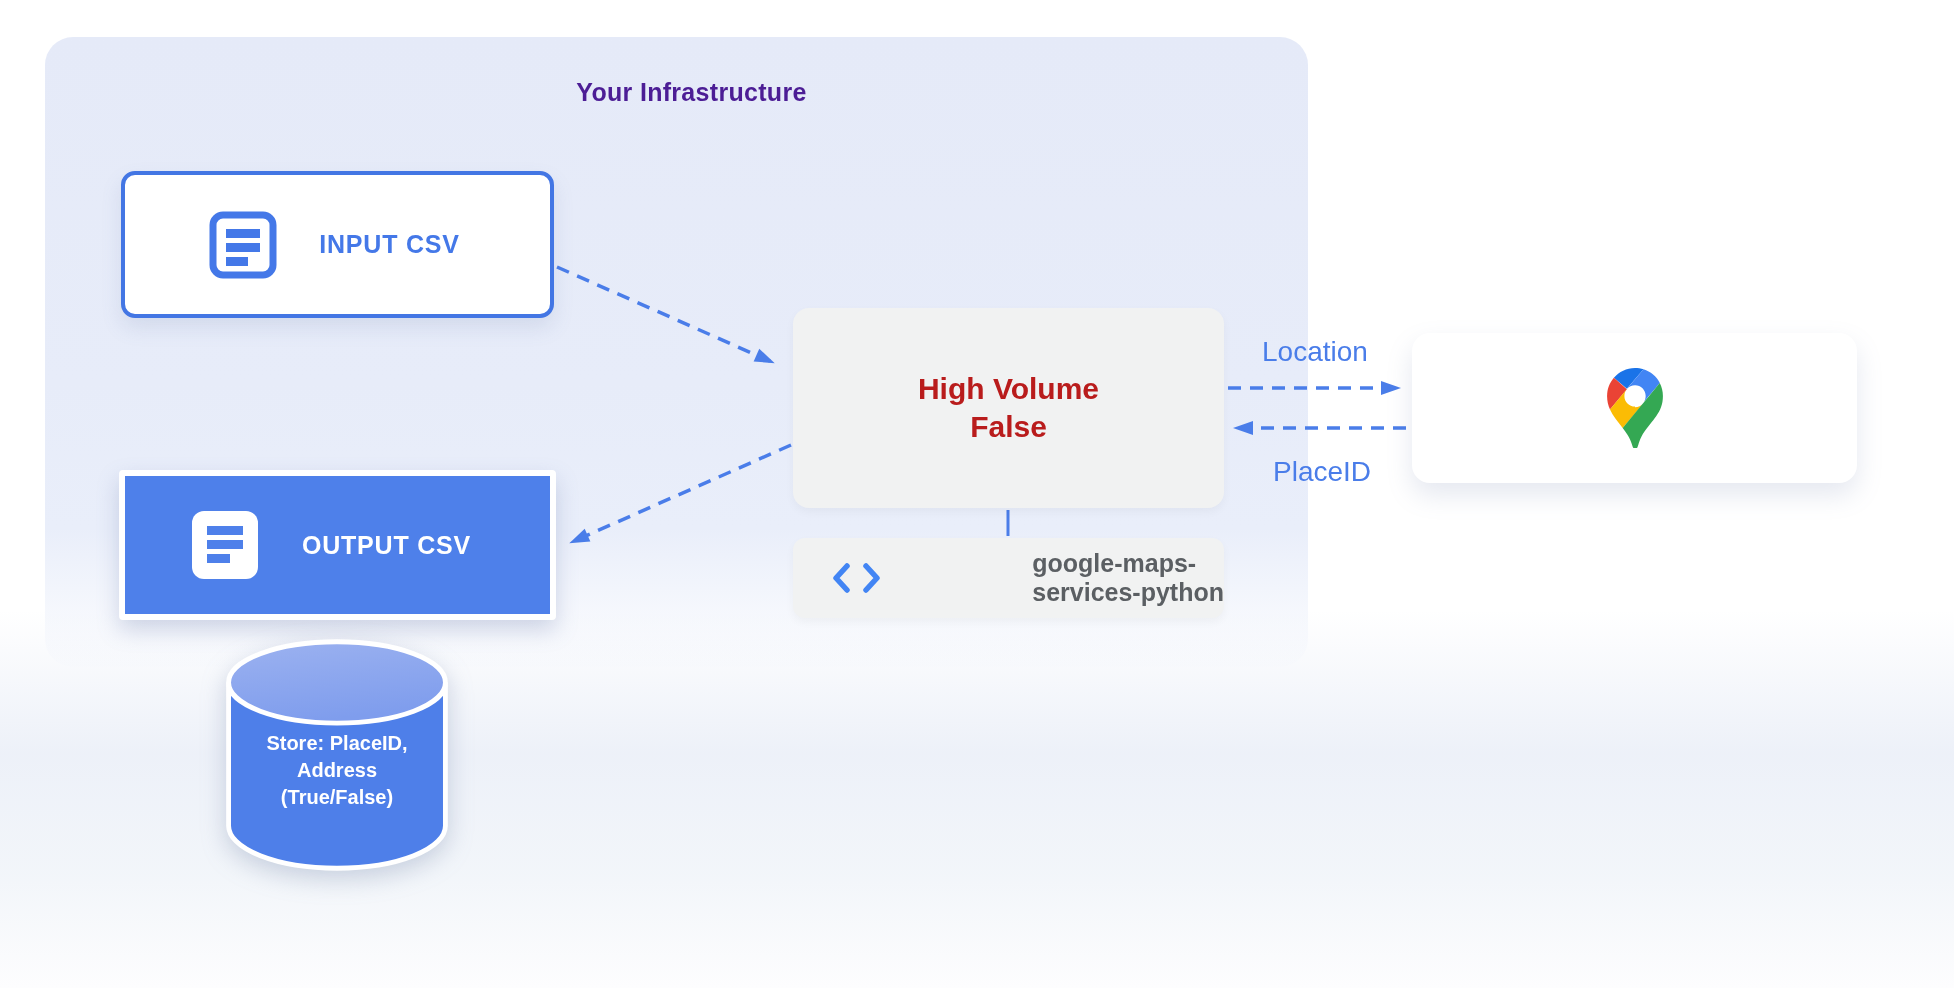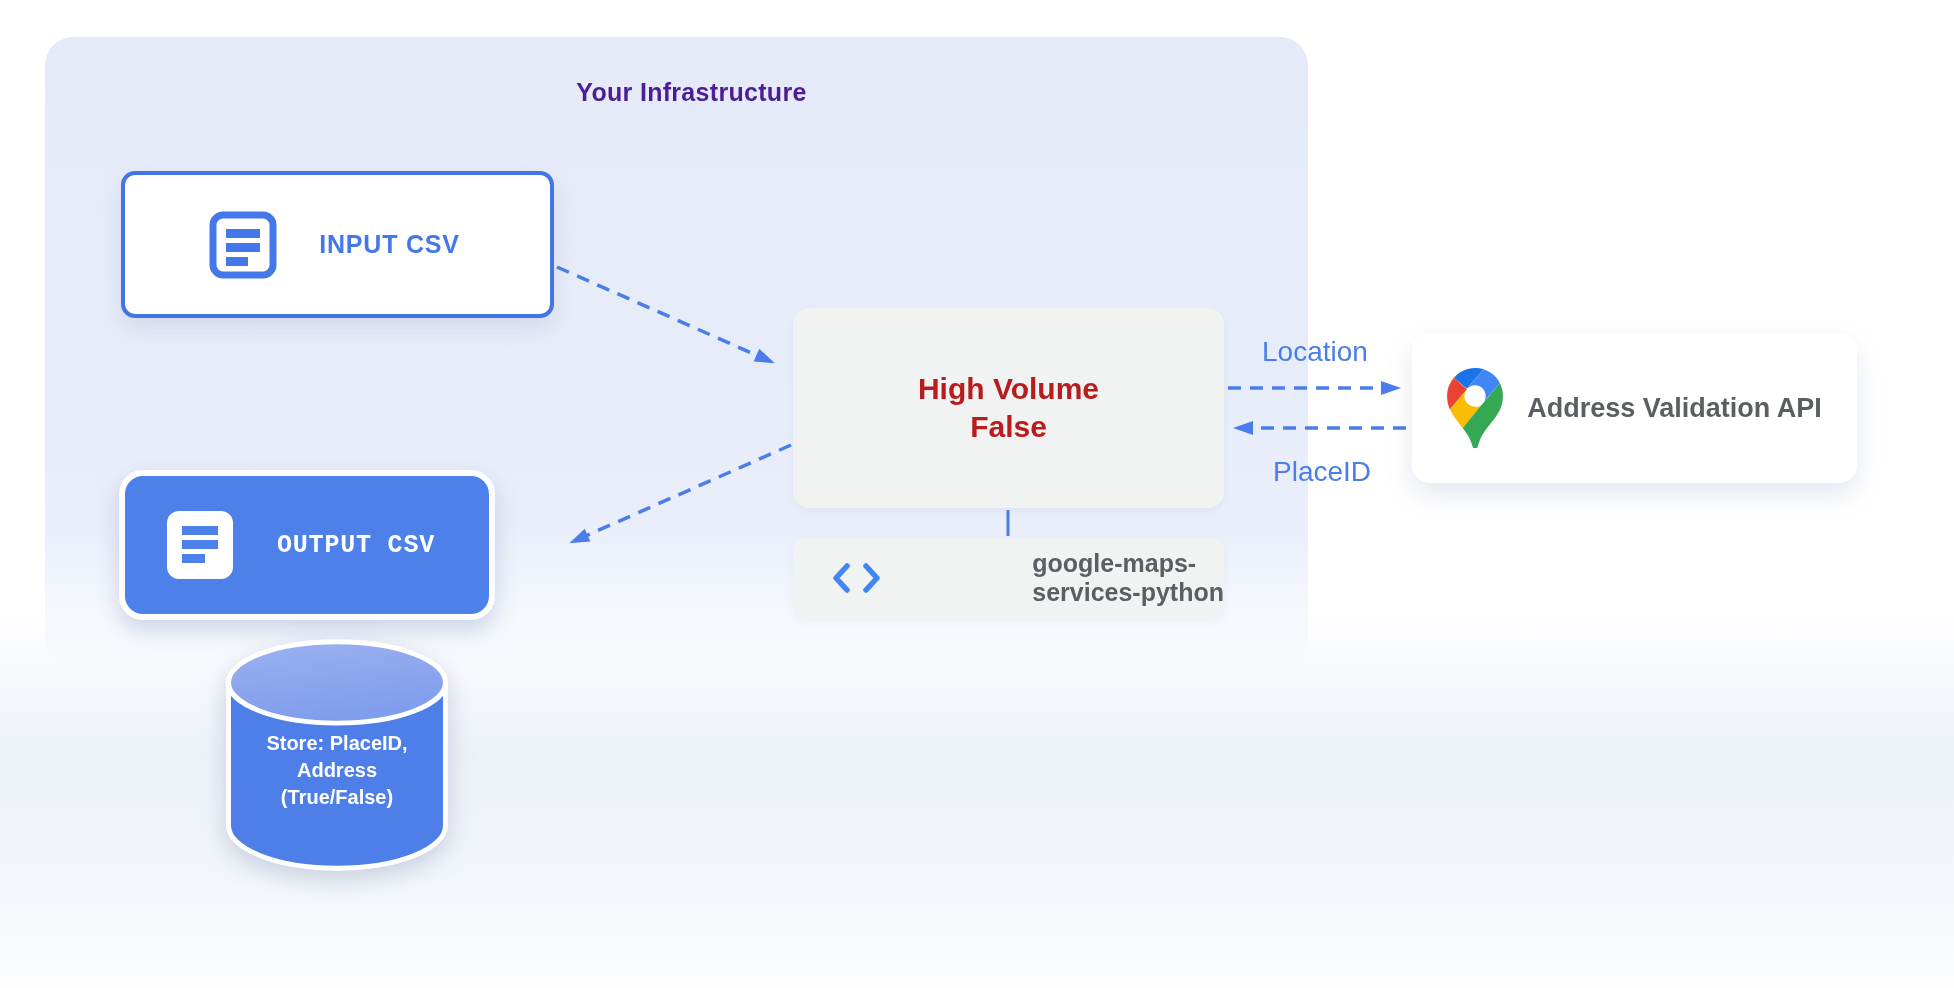--- a/index.html
+++ b/index.html
@@ -37,24 +37,24 @@
 
   .input-box{
     left:121px;top:171px;width:433px;height:147px;
     background:#ffffff;border:4px solid #4376e4;border-radius:14px;
     box-shadow:0 10px 20px rgba(100,120,170,0.15);
     justify-content:center;gap:40px;padding-right:40px;padding-left:32px;
   }
   .input-label{font-size:25px;font-weight:bold;color:#4478e8;letter-spacing:0.8px;}
 
   .output-box{
-    left:119px;top:470px;width:376px;height:150px;
-    background:#4e80ea;border:6px solid #ffffff;border-radius:24px;
+    left:119px;top:470px;width:437px;height:150px;
+    background:#4e80ea;border:6px solid #ffffff;border-radius:4px;
     box-shadow:0 10px 22px rgba(100,120,170,0.28);
-    justify-content:center;gap:42px;padding-right:14px;font-family:Liberation Mono, monospace;
+    justify-content:center;gap:42px;padding-right:14px;
   }
   .output-label{font-size:25px;font-weight:bold;color:#ffffff;letter-spacing:0.8px;}
 
   .script-box{
     left:793px;top:308px;width:431px;height:200px;
     background:#f1f2f2;border-radius:16px;
     box-shadow:0 4px 10px rgba(0,0,0,0.04);
     flex-direction:column;justify-content:center;
   }
   .script-box .line{font-size:30px;line-height:38px;font-weight:bold;color:#b91c1c;text-align:center;width:100%;}
@@ -172,19 +172,18 @@
   <div class="node api-box">
     <span style="display:inline-flex;">
       <svg width="56" height="80" viewBox="0 0 92.3 132.3">
         <path fill="#1a73e8" d="M60.2 2.2C55.9 .8 51.1 0 46.1 0 32.1 0 19.6 6.3 11.2 16.2 L32.7 34.3 60.2 2.2z"></path>
         <path fill="#ea4335" d="M11.2 16.2C4.2 24.2 0 34.7 0 46.1 0 54.9 1.8 62.1 4.8 68.5 L32.7 35.3 11.2 16.2z"></path>
         <path fill="#4285f4" d="M46.2 28.5c9.7 0 17.6 7.9 17.6 17.6 0 4.3-1.6 8.3-4.2 11.4 L87.2 24.7C81.7 14 72 5.8 60.2 2.2 L32.6 34.8c3.3-3.9 8.2-6.3 13.6-6.3z"></path>
         <path fill="#fbbc04" d="M46.2 63.8c-9.7 0-17.6-7.9-17.6-17.6 0-4.3 1.5-8.3 4.1-11.3 L4.8 68.5c4.8 10.6 12.8 19.9 21 30.7 L59.8 58.8c-3.2 3.8-8.1 6.3-13.6 6.3z"></path>
         <path fill="#34a853" d="M59.1 109.2c15.4-24.1 33.2-35.1 33.2-63.1 0-7.7-1.9-14.9-5.2-21.3 L25.8 99.2c2.6 3.4 5.3 7.3 7.9 11.3 9.4 14.5 6.8 23.1 12.8 23.1 6 0 3.4-8.7 12.6-24.4z"></path>
       </svg>
     </span>
-    <span class="api-label">Address Validation API</span>
   </div>
 
   <div class="edge-label label-location">Location</div>
   <div class="edge-label label-placeid">PlaceID</div>
 
 </div>
 
 </body></html>

